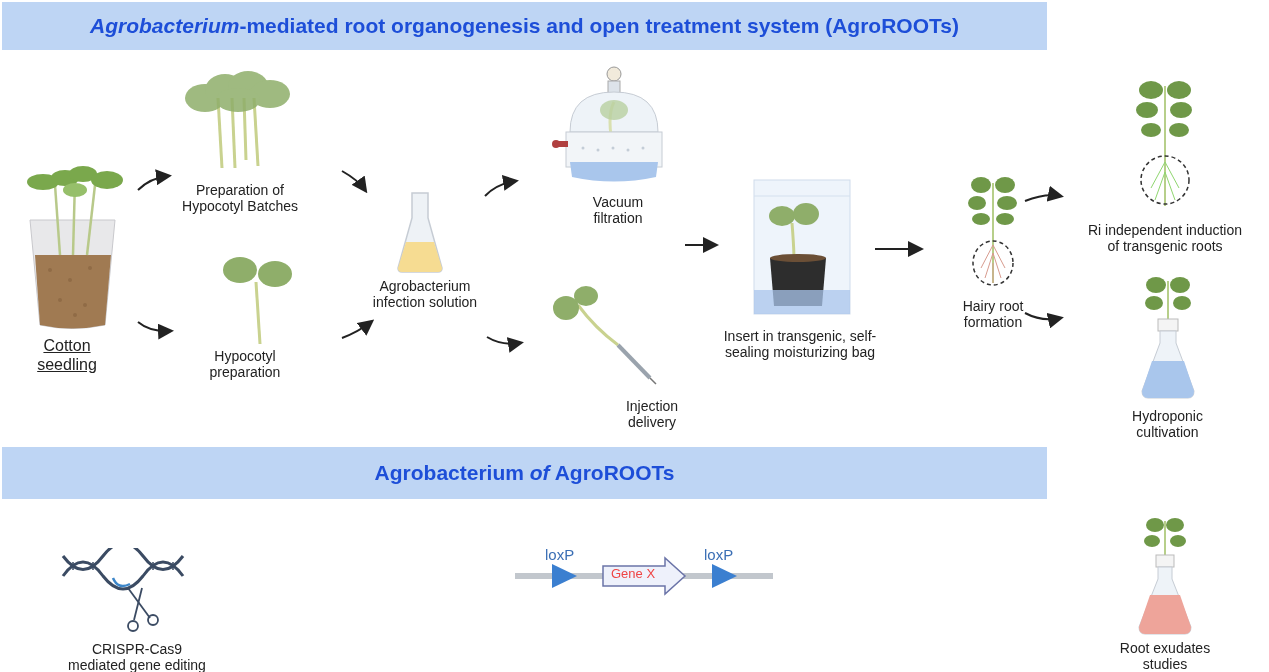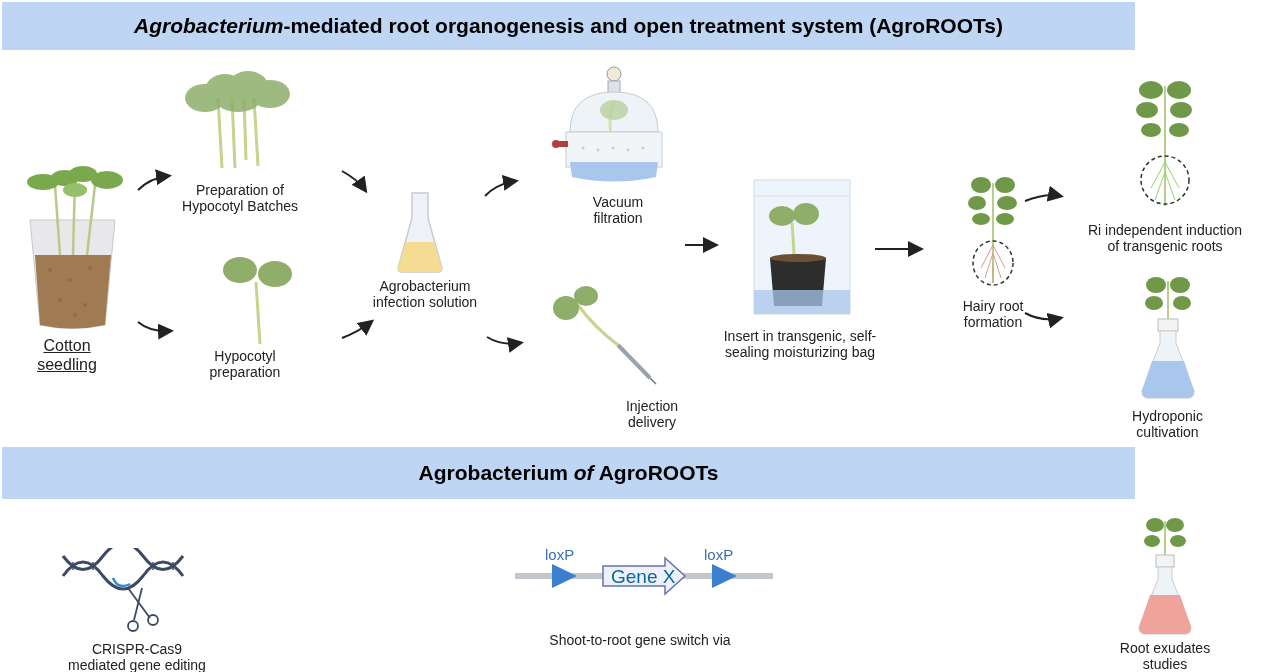--- a/index.html
+++ b/index.html
@@ -1,20 +1,20 @@
 <!DOCTYPE html>
 <html><head>
 <meta charset="utf-8">
 <style>
   html, body { margin: 0; padding: 0; background: #ffffff; }
   body { width: 1269px; height: 672px; position: relative; overflow: hidden;
          font-family: "Liberation Sans", sans-serif; color: #1e1e1e; }
-  .band { position: absolute; left: 2px; width: 1133px; background: #bed5f4;
+  .band { position: absolute; left: 2px; width: 1045px; background: #bed5f4;
           display: flex; align-items: center; justify-content: center;
-          font-weight: bold; font-size: 21px; color: #000000; }
+          font-weight: bold; font-size: 21px; color: #1d4ed8; }
   .band-top { top: 2px; height: 48px; }
   .band-mid { top: 447px; height: 52px; }
   .band i { font-style: italic; }
   .lbl { position: absolute; text-align: center; font-size: 14px; line-height: 16px; color: #222; white-space: nowrap; }
   .lbl.big { font-size: 16px; line-height: 19px; text-decoration: underline; }
   .ill { position: absolute; }
   .arrow { position: absolute; }
 </style>
 </head>
 <body>
@@ -256,25 +256,24 @@
 </div>
 
 <div class="ill" style="left:515px;top:546px;width:260px;height:60px">
   <svg style="position:absolute;left:0;top:0" width="260" height="60" viewBox="0 0 260 60">
     <rect x="0" y="27" width="258" height="6" fill="#c2c7cd"></rect>
     <path d="M37 18 L62 30 L37 42 Z" fill="#3b7fd0"></path>
     <path d="M88 20 L150 20 L150 12 L170 30 L150 48 L150 40 L88 40 Z" fill="#eef1fb" stroke="#6b74a8" stroke-width="1.5"></path>
     <path d="M197 18 L222 30 L197 42 Z" fill="#3b7fd0"></path>
   </svg>
   <span style="position:absolute;left:30px;top:0px;font-size:15px;color:#3b6fb5">loxP</span>
-  <span style="position:absolute;left:96px;top:20px;font-size:19px;color:#0369a1">Gene X</span>
+  <span style="position:absolute;left:96px;top:20px;font-size:13px;color:#ef4444">Gene X</span>
   <span style="position:absolute;left:189px;top:0px;font-size:15px;color:#3b6fb5">loxP</span>
 </div>
 <div class="lbl" style="left:525px;top:632px;width:230px">
-  <div>Shoot-to-root gene switch via</div>
 </div>
 
 <svg class="ill" style="left:1135px;top:515px" width="60" height="122" viewBox="0 0 60 122">
   <g fill="#6f9848">
     <ellipse cx="20" cy="10" rx="9" ry="7"></ellipse>
       <ellipse cx="40" cy="10" rx="9" ry="7"></ellipse>
     <ellipse cx="17" cy="26" rx="8" ry="6"></ellipse>
       <ellipse cx="43" cy="26" rx="8" ry="6"></ellipse>
   </g>
   <path d="M30 6 L30 100" stroke="#b7cf8a" stroke-width="2"></path>

